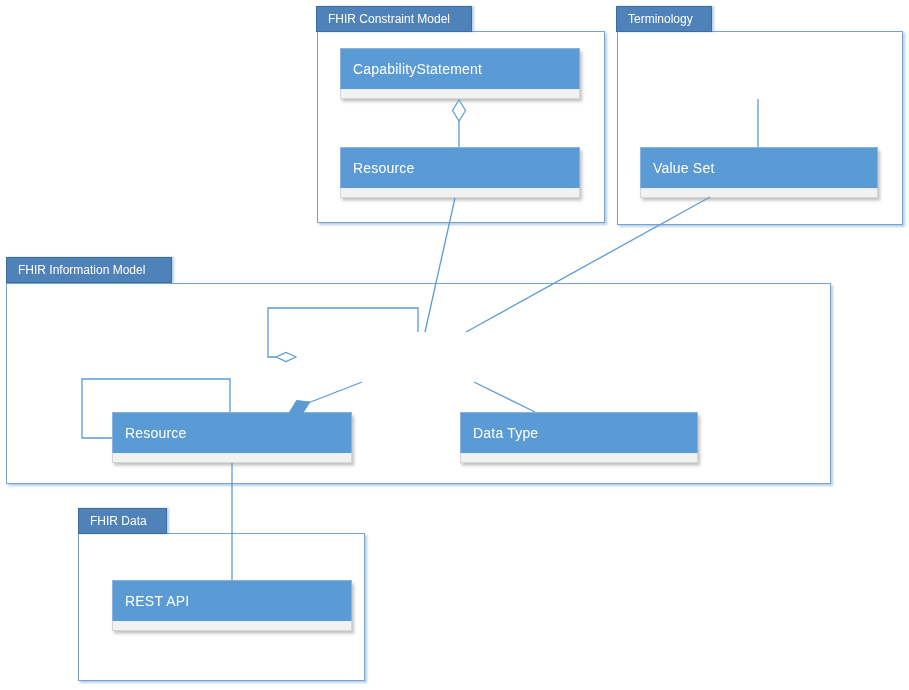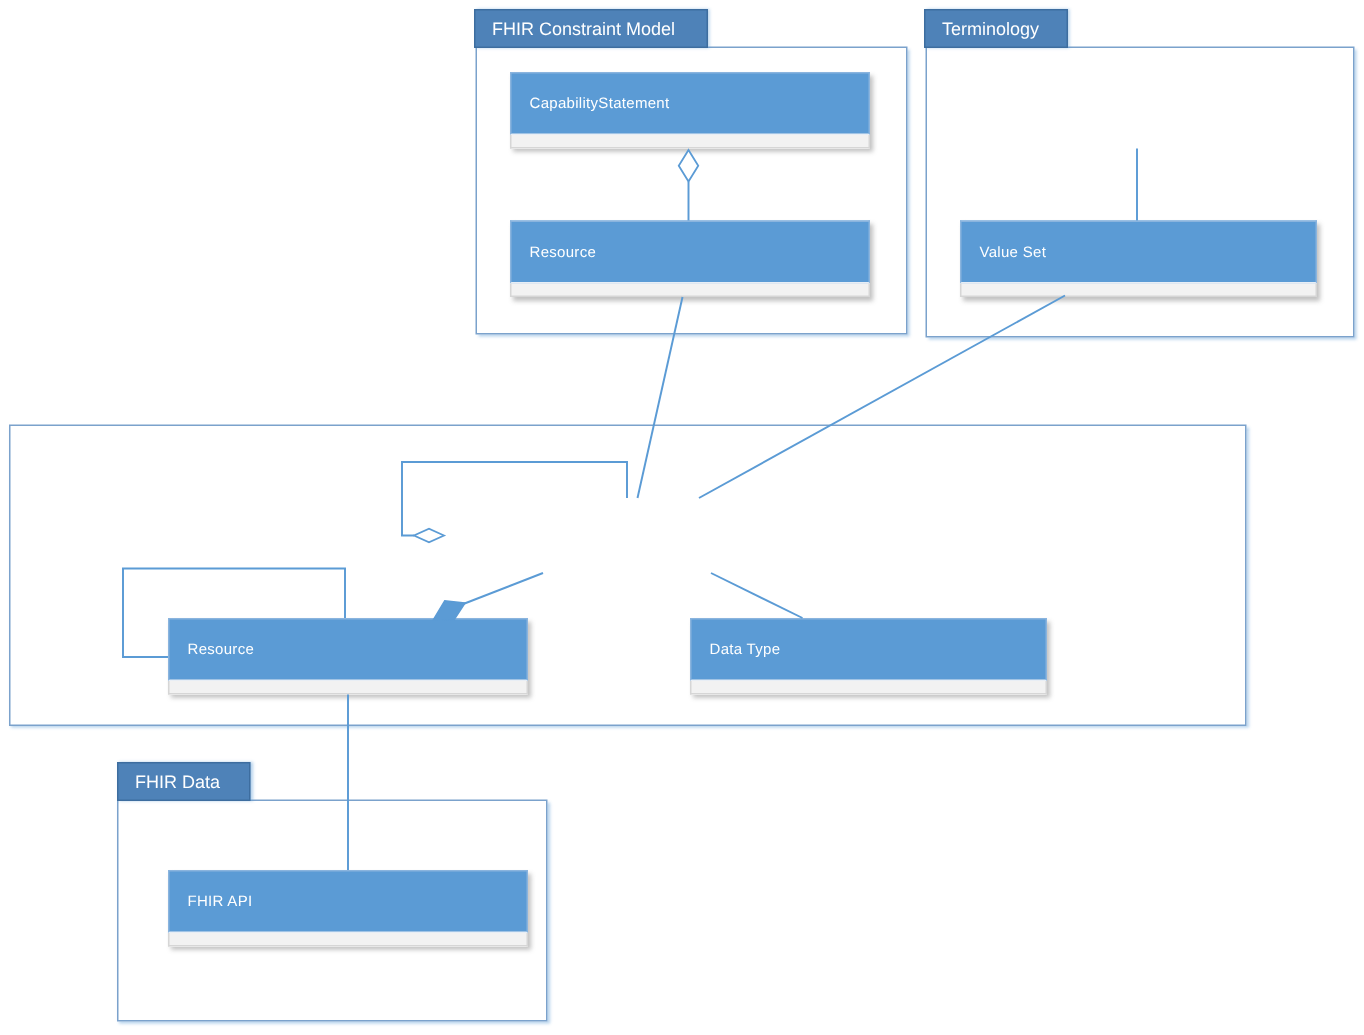--- a/index.html
+++ b/index.html
@@ -32,21 +32,21 @@
   }
   .uml-class{
     position:absolute;box-shadow:2px 2.5px 3px rgba(100,100,100,0.4);
   }
   .uml-class-head{
     background:var(--class-fill);border:1px solid var(--class-border);
     border-bottom:1px solid #e8eef5;height:42px;display:flex;align-items:center;
     box-sizing:border-box;
   }
   .uml-class-label{
-    color:var(--label-text);font-size:10px;padding-left:12px;letter-spacing:0.2px;
+    color:var(--label-text);font-size:14px;padding-left:12px;letter-spacing:0.2px;
     white-space:nowrap;
   }
   .uml-class-compartment{
     height:9px;background:var(--compartment-fill);
     border:1px solid var(--compartment-border);border-top:none;box-sizing:border-box;
   }
   svg.connector-layer{
     position:absolute;left:0;top:0;z-index:10;pointer-events:none;
   }
   .edge{stroke:var(--connector);stroke-width:1.3;fill:none;}
@@ -61,20 +61,23 @@
   <div class="package-body" style="left:317px;top:31px;width:288px;height:192px"></div>
   <div class="package-body" style="left:617px;top:31px;width:286px;height:194px"></div>
   <div class="package-body" style="left:6px;top:283px;width:825px;height:201px"></div>
   <div class="package-body" style="left:78px;top:533px;width:287px;height:148px"></div>
 
   <div class="package-tab" style="left:316px;top:6px;width:156px">
     <span>FHIR Constraint Model</span>
   </div>
   <div class="package-tab" style="left:616px;top:6px;width:96px">
     <span>Terminology</span>
+  </div>
+  <div class="package-tab" style="left:6px;top:257px;width:166px">
+    <span>FHIR Information Model</span>
   </div>
   <div class="package-tab" style="left:78px;top:508px;width:89px">
     <span>FHIR Data</span>
   </div>
 
   <div class="uml-class" style="left:340px;top:48px;width:240px">
     <div class="uml-class-head">
       <span class="uml-class-label">CapabilityStatement</span>
     </div>
     <div class="uml-class-compartment"></div>
@@ -105,21 +108,21 @@
 
   <div class="uml-class" style="left:460px;top:412px;width:238px">
     <div class="uml-class-head">
       <span class="uml-class-label">Data Type</span>
     </div>
     <div class="uml-class-compartment"></div>
   </div>
 
   <div class="uml-class" style="left:112px;top:580px;width:240px">
     <div class="uml-class-head">
-      <span class="uml-class-label">FHIR API</span>
+      <span class="uml-class-label">REST API</span>
     </div>
     <div class="uml-class-compartment"></div>
   </div>
 
   <svg class="connector-layer" width="909" height="690" viewBox="0 0 909 690">
 
     <g>
       <line class="edge" x1="459" y1="121" x2="459" y2="147"></line>
       <polygon class="diamond-open" points="459,100 465.5,110.5 459,121 452.5,110.5"></polygon>
     </g>

